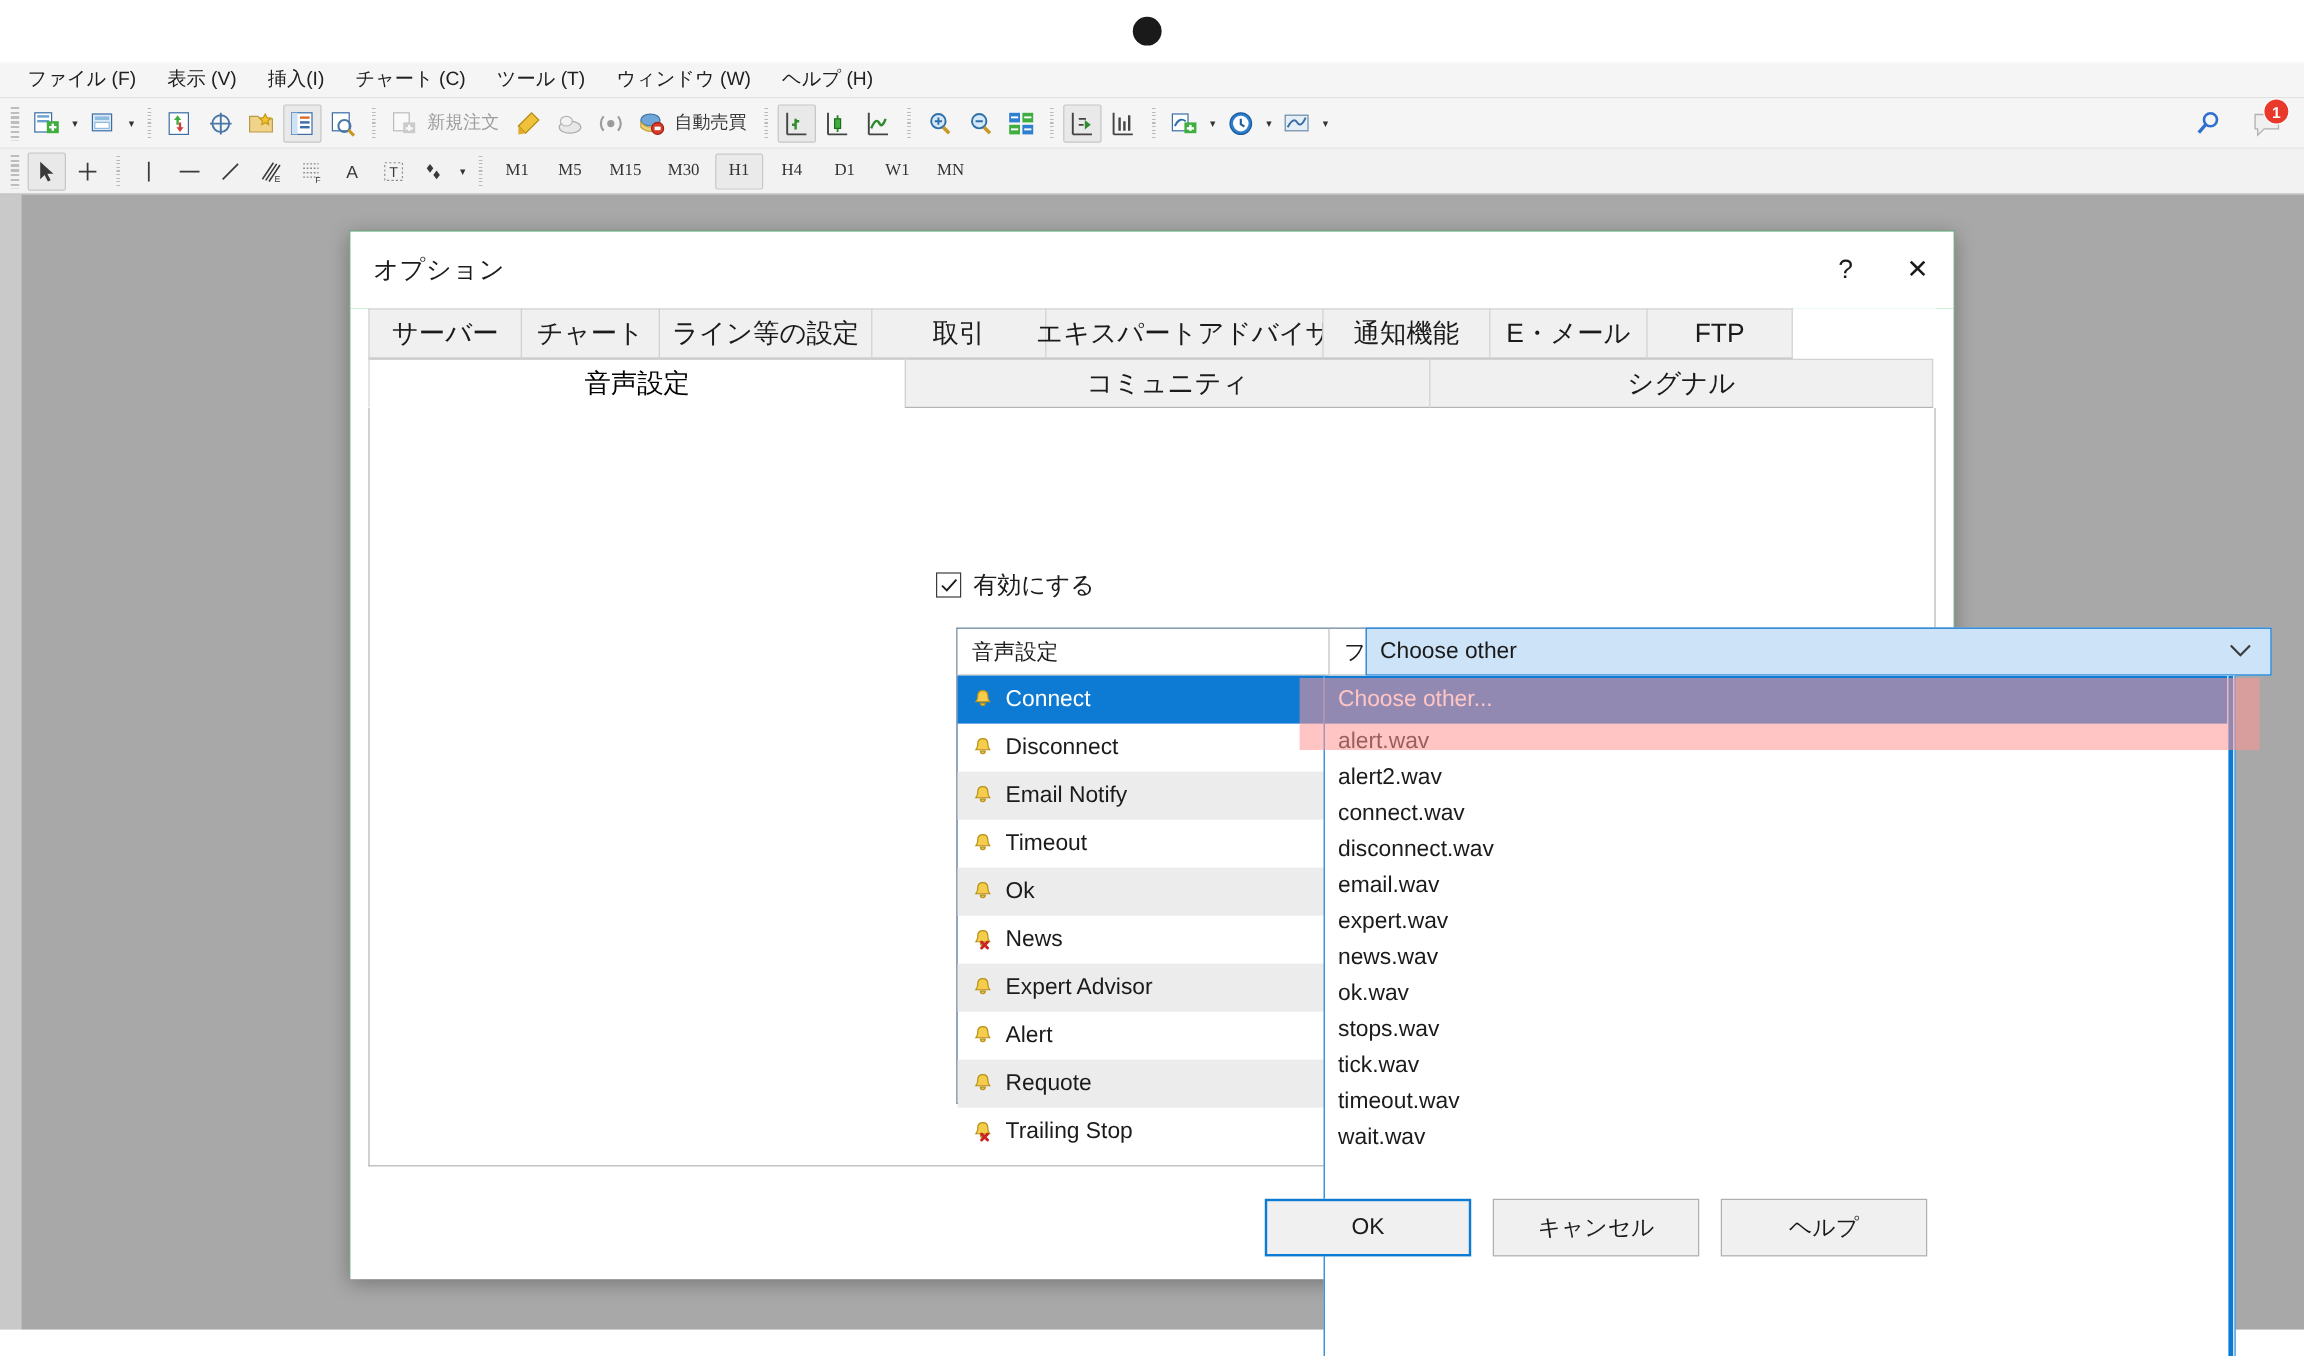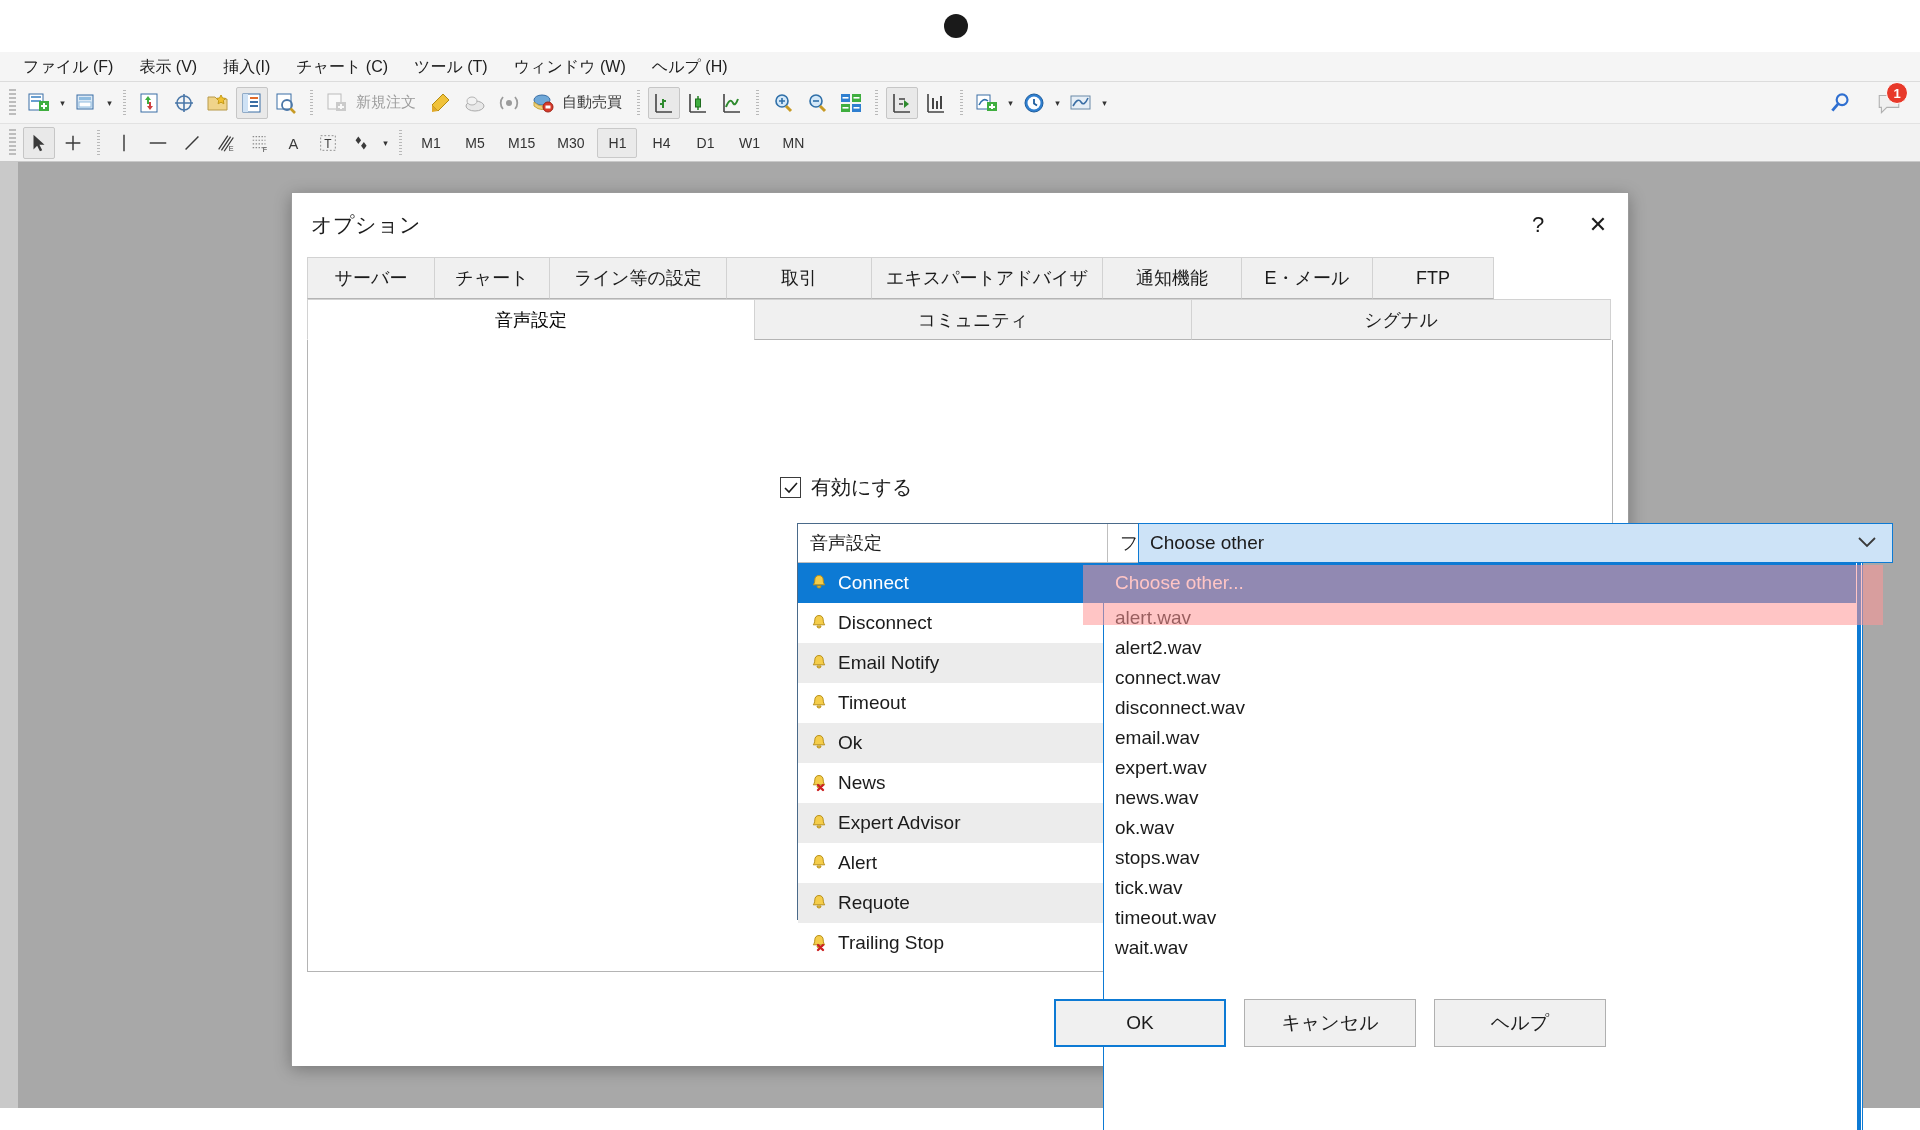--- a/index.html
+++ b/index.html
@@ -65,20 +65,21 @@
     width: 7px; height: 28px; margin: 0 6px 0 3px;
     background-image: repeating-linear-gradient(to bottom, #bdbdbd 0 2px, transparent 2px 4px);
   }
   .tb-label { font-size: 15px; color: #3a3a3a; padding: 0 8px 0 2px; white-space: nowrap; }
   .tb-label.dim { color: #9d9d9d; }
   .tf-btn {
     min-width: 40px; height: 30px; padding: 0 8px;
     display: flex; align-items: center; justify-content: center;
     font-size: 14px; color: #333; border: 1px solid transparent; border-radius: 2px;
     margin: 0 2px;
+    font-family: Liberation Serif, serif;
   }
   .tf-btn.active { background: #eaeaea; border: 1px solid #c9c9c9; }
 
   .tb-right {
     position: absolute; right: 14px; top: 82px; height: 42px;
     display: flex; align-items: center; gap: 14px;
   }
   .badge {
     position: absolute; right: -4px; top: -6px;
     width: 22px; height: 22px; border-radius: 50%;
@@ -118,21 +119,21 @@
   .dlg-body { position: relative; height: 809px; background: #ffffff; padding: 0; }
 
   
   .tabstrip {
     position: absolute; left: 15px; top: 0px; width: 1306px;
     background: #ffffff;
   }
   .tabrow { display: flex; height: 42px; }
   .tab {
     flex: 0 0 auto; display: flex; align-items: center; justify-content: center;
-    font-size: 18px; color: #1b1b1b;
+    font-size: 22px; color: #1b1b1b;
     background: #f0f0f0; border: 1px solid #d2d2d2; border-bottom: 1px solid #b4b4b4;
     margin-right: -1px;
     white-space: nowrap;
   }
   .tab.selected {
     background: #ffffff; border-bottom: 1px solid #ffffff; color: #000;
   }
   .tabpanel-border {
     position: absolute; left: 15px; top: 83px; width: 1306px; height: 632px;
     border: 1px solid #b4b4b4; border-top: none; background: #ffffff;

